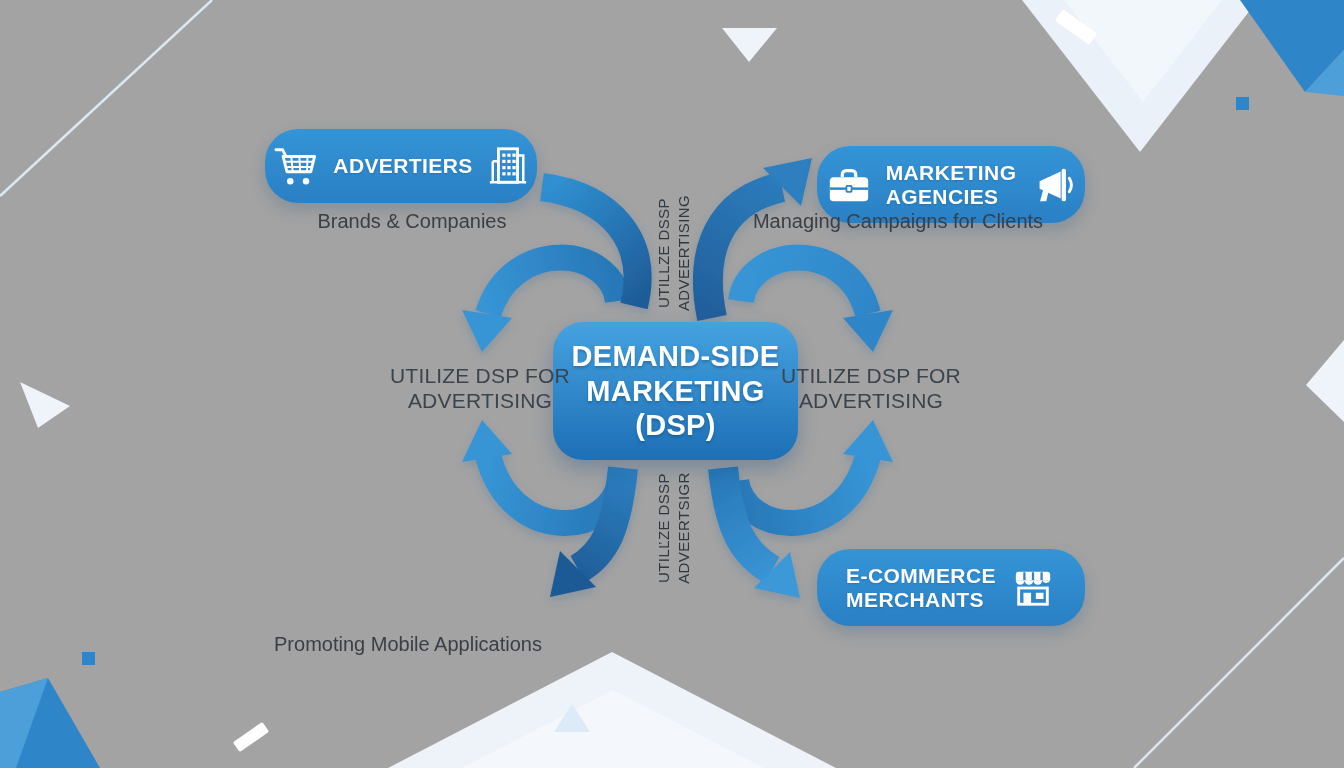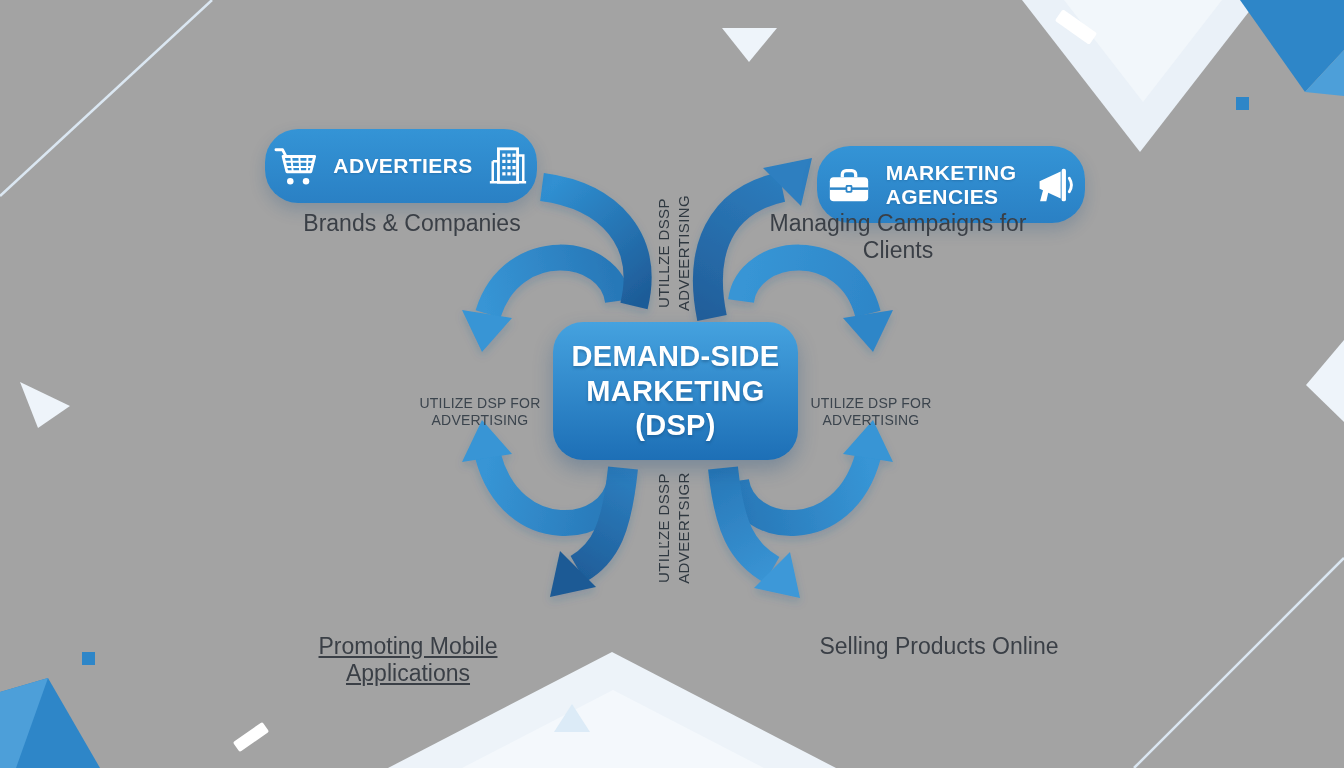--- a/index.html
+++ b/index.html
@@ -24,25 +24,25 @@
     position:absolute;left:553px;top:322px;width:245px;height:138px;
     display:flex;align-items:center;justify-content:center;text-align:center;
     background:linear-gradient(180deg,#45a2df 0%,#1d6fb6 100%);
     border-radius:30px;box-shadow:0 9px 20px rgba(23,77,128,.30);
   }
   .center-node .title{
     color:#fff;font-weight:bold;font-size:29px;line-height:1.2;
     white-space:pre-line;letter-spacing:.3px;text-shadow:0 2px 3px rgba(15,55,95,.35);
   }
   .caption{
-    position:absolute;color:#3a3f46;font-size:23px;text-align:center;width:300px;
+    position:absolute;color:#3a3f46;font-size:20px;text-align:center;width:300px;
   }
   .side-label{
-    position:absolute;width:180px;text-align:center;font-size:14px;color:#3b444d;
-    line-height:1.2;white-space:pre-line;letter-spacing:.2px;margin-top:32px;
+    position:absolute;width:180px;text-align:center;font-size:21px;color:#3b444d;
+    line-height:1.2;white-space:pre-line;letter-spacing:.2px;
   }
   .vlabel{
     position:absolute;transform:translate(-50%,-50%) rotate(-90deg);
     font-size:15px;color:#2f3840;line-height:1.3;white-space:pre;
     text-align:center;letter-spacing:.4px;
   }
   .t-advertisers{font-size:22px;}
 </style>
 </head>
 <body>
@@ -177,23 +177,34 @@
     </svg>
   </div>
   <div class="caption" style="left:748px;top:210px;">Managing Campaigns for Clients</div>
 
   <div class="center-node">
     <span class="title">DEMAND-SIDE
 MARKETING
 (DSP)</span>
   </div>
 
-  <div class="caption" style="left:258px;top:633px;text-decoration:underline;">Promoting Mobile Applications</div>
-
-  <div class="caption" style="left:789px;top:633px;">Selling Products Online</div>
+  <div class="caption" style="left:258px;top:633px;">Promoting Mobile Applications</div>
+
+  <div class="node" style="left:817px;top:549px;width:268px;height:77px;">
+    <span class="title">E-COMMERCE
+MERCHANTS</span>
+    <svg class="icon" width="46" height="42" viewBox="0 0 48 44">
+      <path d="M6 8 a3 3 0 0 1 3 -3 h30 a3 3 0 0 1 3 3 v6 h-36 z" fill="#fff"></path>
+      <path d="M15 5.5 v8.5 M24 5.5 v8.5 M33 5.5 v8.5" stroke="#2e86c8" stroke-width="2.4"></path>
+      <path d="M6 14 a4.6 4.6 0 0 0 9.2 0 a4.6 4.6 0 0 0 9.2 0 a4.6 4.6 0 0 0 9.2 0 a4.6 4.6 0 0 0 8.4 0 z" fill="#fff"></path>
+      <rect x="9" y="22" width="30" height="17" fill="none" stroke="#fff" stroke-width="3"></rect>
+      <rect x="14" y="27" width="8" height="12" fill="#fff"></rect>
+      <rect x="27" y="27" width="8" height="6.5" fill="#fff"></rect>
+    </svg>
+  </div>
 
   <div class="side-label" style="left:390px;top:363px;">UTILIZE DSP FOR
 ADVERTISING</div>
   <div class="side-label" style="left:781px;top:363px;">UTILIZE DSP FOR
 ADVERTISING</div>
 
   <div class="vlabel" style="left:673px;top:253px;">UTILLZE DSSP
 ADVEERTISING</div>
   <div class="vlabel" style="left:673px;top:528px;">UTILĽZE DSSP
 ADVEERTSIGR</div>

